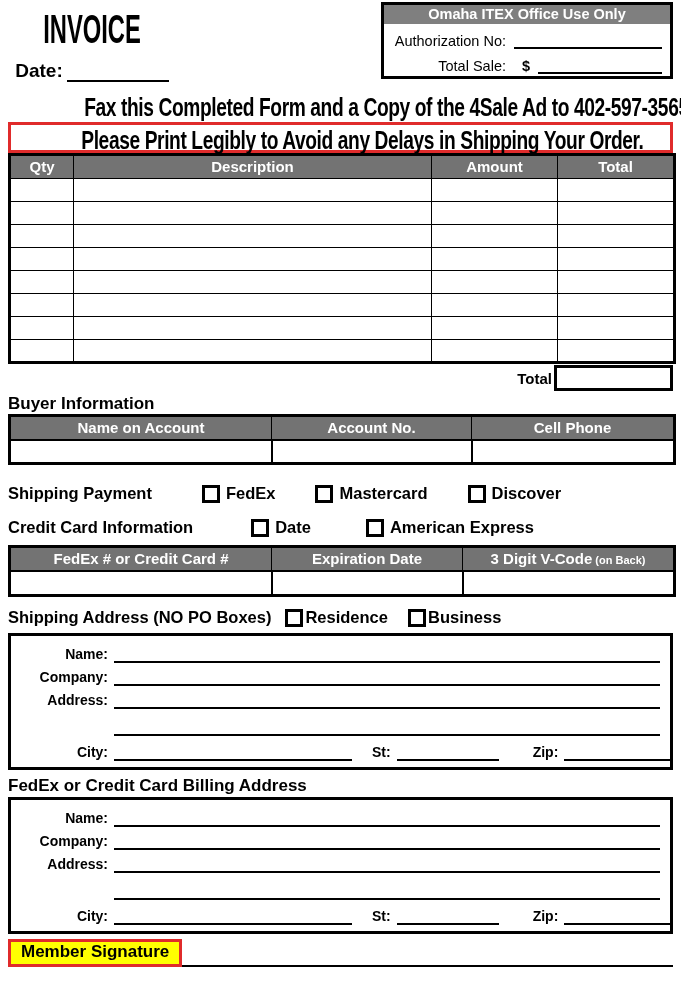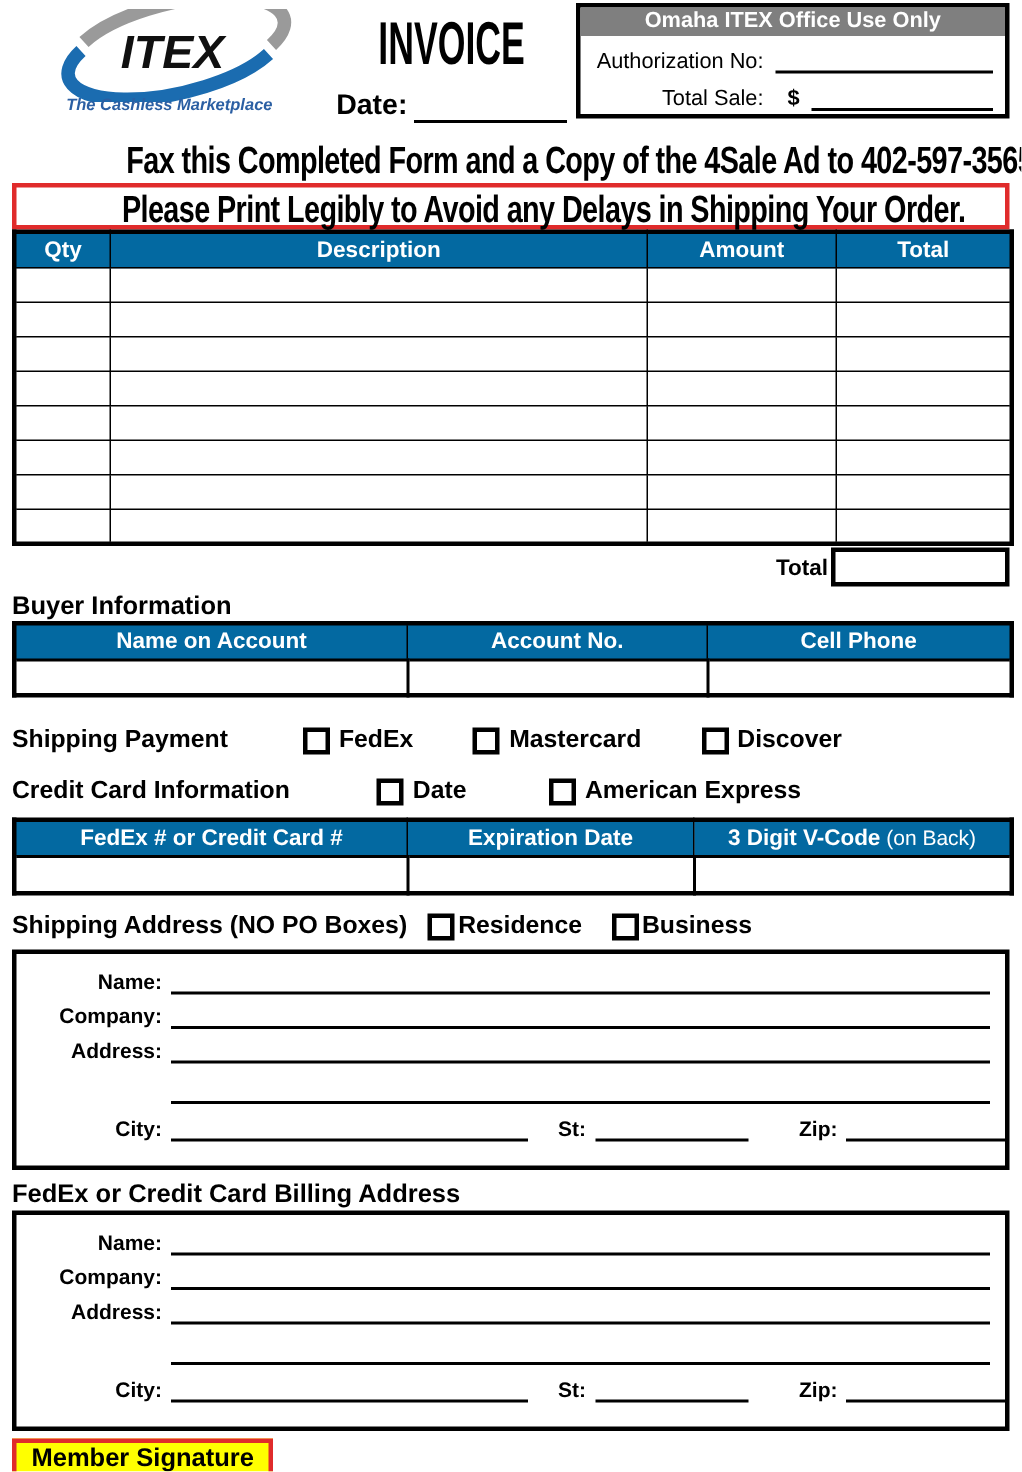--- a/index.html
+++ b/index.html
@@ -45,42 +45,42 @@
     text-align: center; padding-top: 1px;
   }
 
   
   .section-heading { font-weight: bold; font-size: 17px; margin-top: 3px; }
 
   
   table { border-collapse: collapse; width: 665px; table-layout: fixed; }
   .grid { border: 3px solid #000; }
   .grid th {
-    background: #0369a1; color: #fff; font-weight: bold; font-size: 15px;
+    background: #737373; color: #fff; font-weight: bold; font-size: 15px;
     border: 1.5px solid #000; padding: 2px 0 3px 0; text-align: center;
   }
   .grid td { border: 1.5px solid #000; height: 23px; background: #fff; }
-  .grid .small-note { font-size: 14px; font-weight: normal; }
+  .grid .small-note { font-size: 11px; font-weight: bold; }
   .items-table td { height: 23px; }
   .card-table td { height: 25px; border-width: 2px; }
   .buyer-table td { height: 23px; border-width: 2px; }
 
   .total-row { display: flex; justify-content: flex-end; align-items: center; margin-top: 1px; }
   .total-label { font-weight: bold; font-size: 15px; margin-right: 2px; }
   .total-box { width: 119px; height: 26px; border: 3px solid #000; }
 
   
   .check-row { display: flex; align-items: center; margin-top: 0; }
   .check-row .row-label { font-weight: bold; font-size: 16.5px; }
   .checkbox { width: 18px; height: 18px; border: 3px solid #000; background: #fff; flex: 0 0 18px; }
   .check-group { display: flex; align-items: center; }
   .check-label { font-weight: bold; font-size: 16.5px; margin-left: 6px; }
 
   
-  .addr-box { border: 3px solid #000; width: 665px; padding: 4px 6px 16px 0; }
+  .addr-box { border: 3px solid #000; width: 665px; padding: 4px 6px 6px 0; }
   .addr-row { display: flex; align-items: flex-end; height: 23px; }
   .addr-label { flex: 0 0 97px; text-align: right; font-weight: bold; font-size: 14px; padding-bottom: 1px; }
   .addr-line { flex: 1; border-bottom: 2px solid #000; height: 16px; margin-left: 6px; margin-right: 4px; }
   .addr-line.fixed { flex: none; }
   .csz-row { display: flex; align-items: flex-end; height: 25px; }
   .csz-row .addr-label { padding-bottom: 1px; margin-top: 32px; }
   .city-line { width: 238px; }
   .st-label { font-weight: bold; font-size: 14px; margin-left: 16px; padding-bottom: 1px; }
   .st-line { width: 102px; }
   .zip-label { font-weight: bold; font-size: 14px; margin-left: 30px; padding-bottom: 1px; }
@@ -98,28 +98,20 @@
   .logo-svg { display: block; margin: 0 auto; }
   .logo-itex-text { font-weight: bold; font-style: italic; font-size: 31px; font-family: "Liberation Sans", sans-serif; }
 </style>
 </head>
 <body>
 
 <div class="page">
 
   <div class="header">
 
-    <div class="logo-block">
-      <svg class="logo-svg" width="180" height="62" viewBox="0 0 180 62">
-        <path d="M 33,22 A 64 24 -13 0 1 158,24" fill="none" stroke="#9a9a9a" stroke-width="9"></path>
-        <path d="M 156,30 A 64 24 -13 0 1 31,28" fill="none" stroke="#1b6cb0" stroke-width="9"></path>
-        <text class="logo-itex-text" x="92" y="39" text-anchor="middle" fill="#101010">ITEX</text>
-      </svg>
-      <div class="logo-tagline">The Cashless Marketplace</div>
-    </div>
 
     <div class="title-block">
       <span class="invoice-title">INVOICE</span>
       <div class="date-row">
         <span class="date-label">Date:</span>
         <span class="date-line"></span>
       </div>
     </div>
 
     <div class="office-box">

